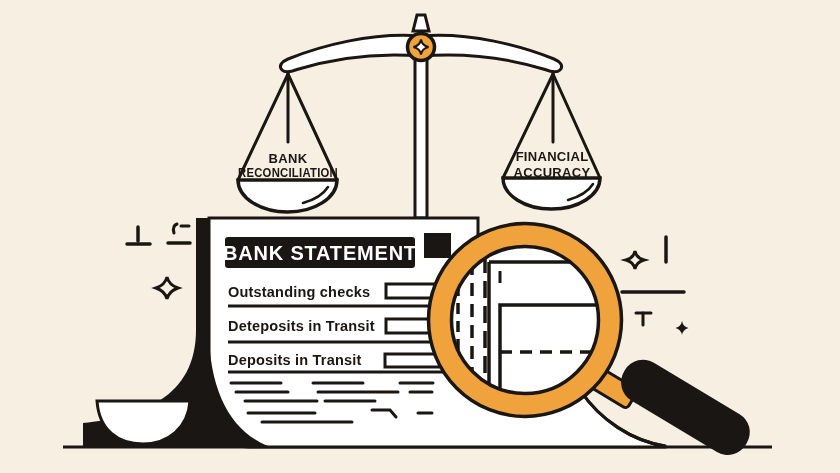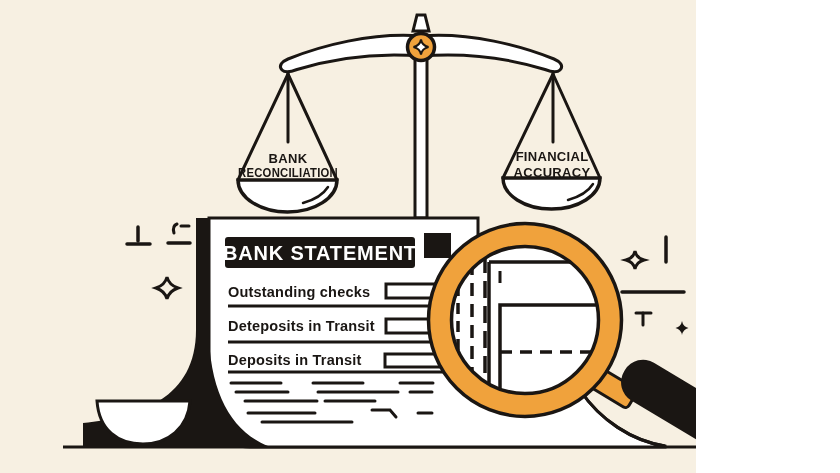--- a/index.html
+++ b/index.html
@@ -1,17 +1,17 @@
 <!DOCTYPE html>
 <html><head>
 <meta charset="utf-8">
 <style>
   html,body{margin:0;padding:0;}
   .stage{
-    width:696px;height:473px;position:relative;overflow:hidden;
+    width:840px;height:473px;position:relative;overflow:hidden;
     background:#F7F0E2;
     font-family:"Liberation Sans", sans-serif;
   }
   svg{display:block;}
   text{font-family:"Liberation Sans","DejaVu Sans",sans-serif;}
   .pan-label{font-weight:bold;font-size:13px;fill:#1A1613;letter-spacing:.3px;}
   .title-label{font-weight:bold;font-size:20px;fill:#FFFFFF;letter-spacing:.8px;}
   .row-label{font-weight:bold;font-size:14.5px;fill:#1A1613;letter-spacing:.2px;}
 </style>
 </head>

